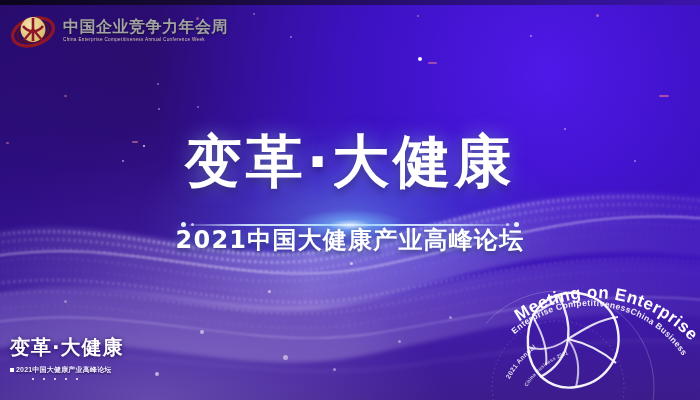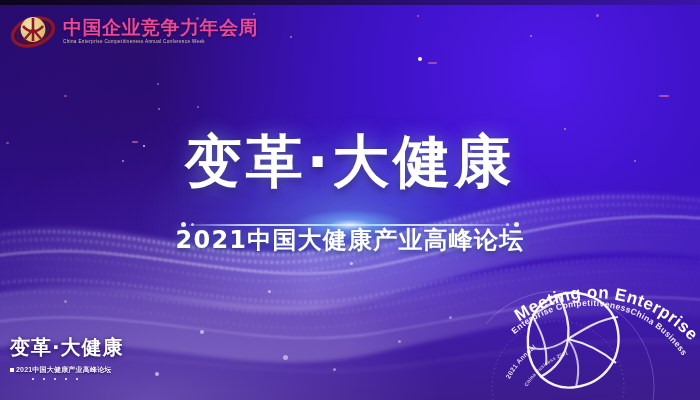--- a/index.html
+++ b/index.html
@@ -48,21 +48,21 @@
 
   
   .logo-wrap{
     position:absolute;left:8px;top:9px;
     display:flex;align-items:center;gap:7px;
     padding:2px 6px 2px 2px;
   }
   .logo-mark{position:relative;width:46px;height:40px;flex:0 0 auto;}
   .logo-text{display:flex;flex-direction:column;line-height:1;}
   .logo-cn{
-    font-size:19px;font-weight:bold;color:#ec4899;
+    font-size:16px;font-weight:bold;color:#a3a3a3;
     letter-spacing:.5px;white-space:nowrap;
     text-shadow:0 1px 2px rgba(0,0,0,.55);
   }
   .logo-en{
     margin-top:3px;
     font-size:4.6px;color:#d9c9a8;letter-spacing:.35px;
     white-space:nowrap;transform:scaleY(1.1);transform-origin:left top;
   }
 
   

